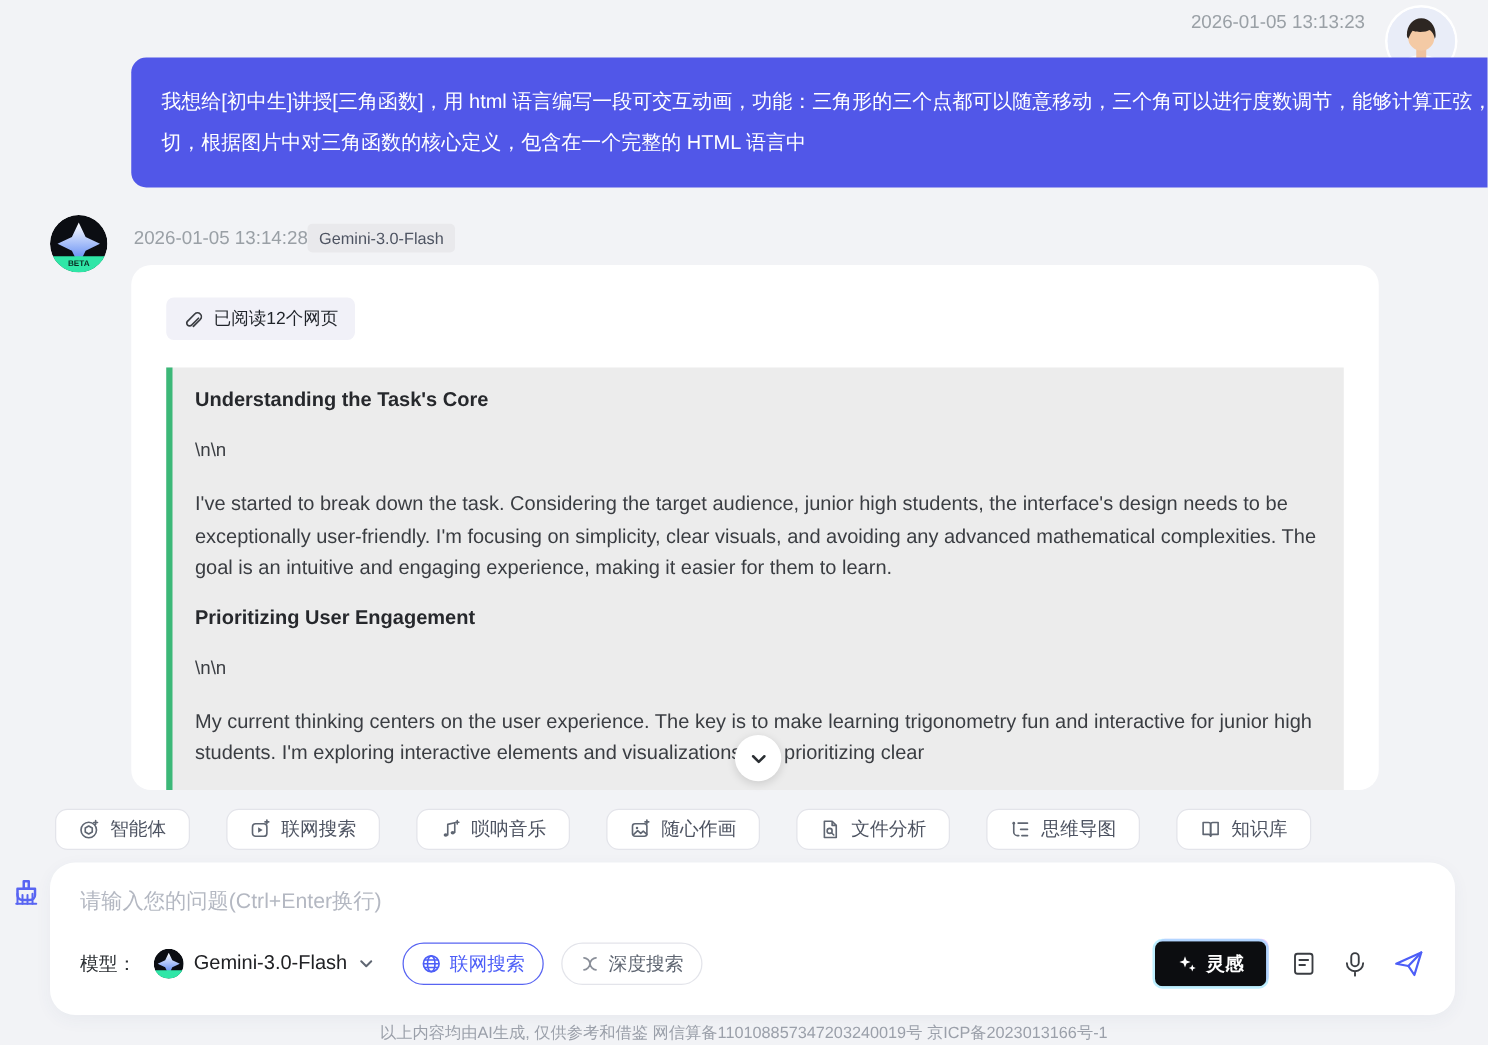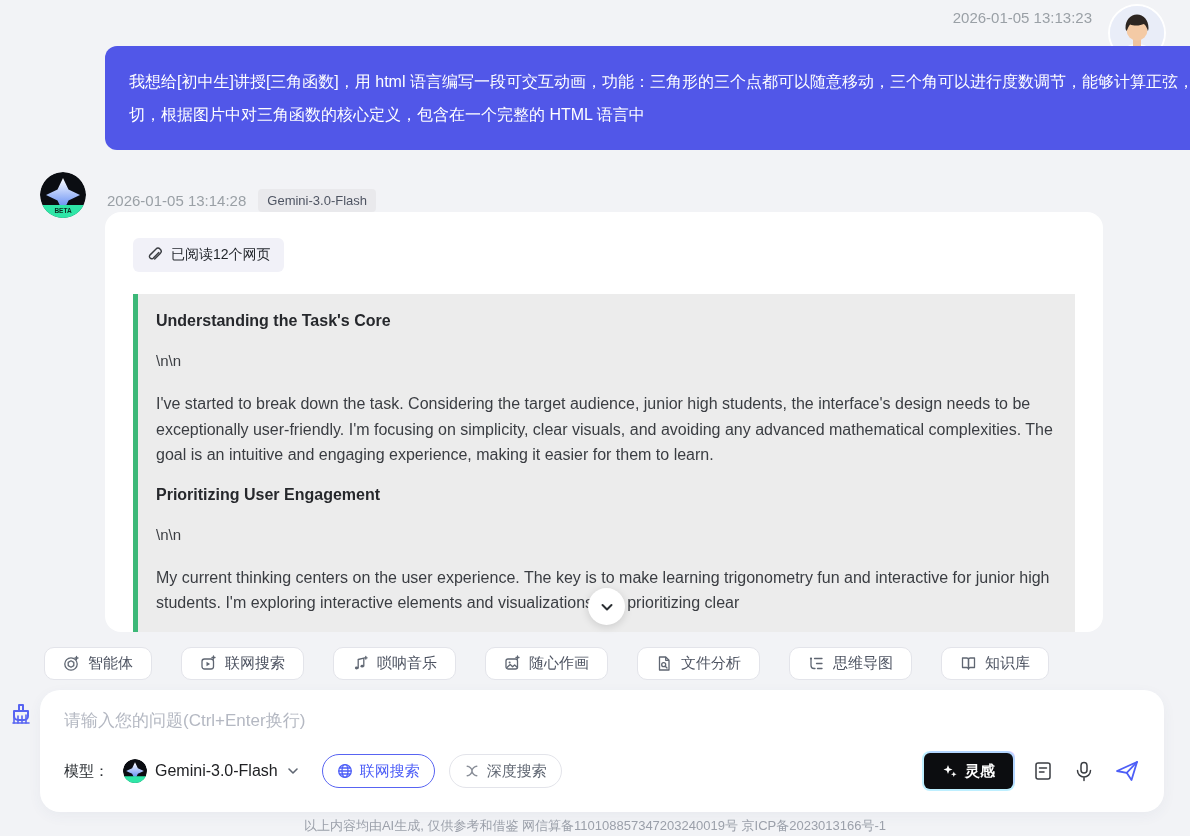--- a/index.html
+++ b/index.html
@@ -34,37 +34,37 @@
   }
 
   
   .bot-avatar {
     position:absolute; left:40px; top:172px;
     width:46px; height:46px; border-radius:50%;
     overflow:hidden;
   }
   .bot-meta {
     position:absolute; left:107px; top:179px;
-    display:flex; align-items:center; gap:12px;margin-top:10px;
+    display:flex; align-items:center; 
   }
   .bot-time { font-size:15px; color:#9aa0a6; }
   .model-badge {
     background:#e9e9ec; color:#4e5462;
     font-size:13px; padding:4px 9px; border-radius:4px;
   }
 
   
   .response-card {
     position:absolute; left:105px; top:212px; width:998px; height:420px;
     background:#fff; border-radius:16px;
     padding:26px 28px 0 28px;
     overflow:hidden;
   }
   .read-chip {
-    display:inline-flex; align-items:flex-start; gap:9px;
+    display:inline-flex; align-items:flex-end; gap:9px;
     background:#f1f1f8; border-radius:6px;
     padding:8px 13px; font-size:14px; color:#1f2329;
     cursor:pointer;
   }
   .thinking-label {
     margin-top:22px;
     font-style:italic; font-size:16px; color:#2b2f33;
   }
   .thinking-block {
     margin-top:22px;

